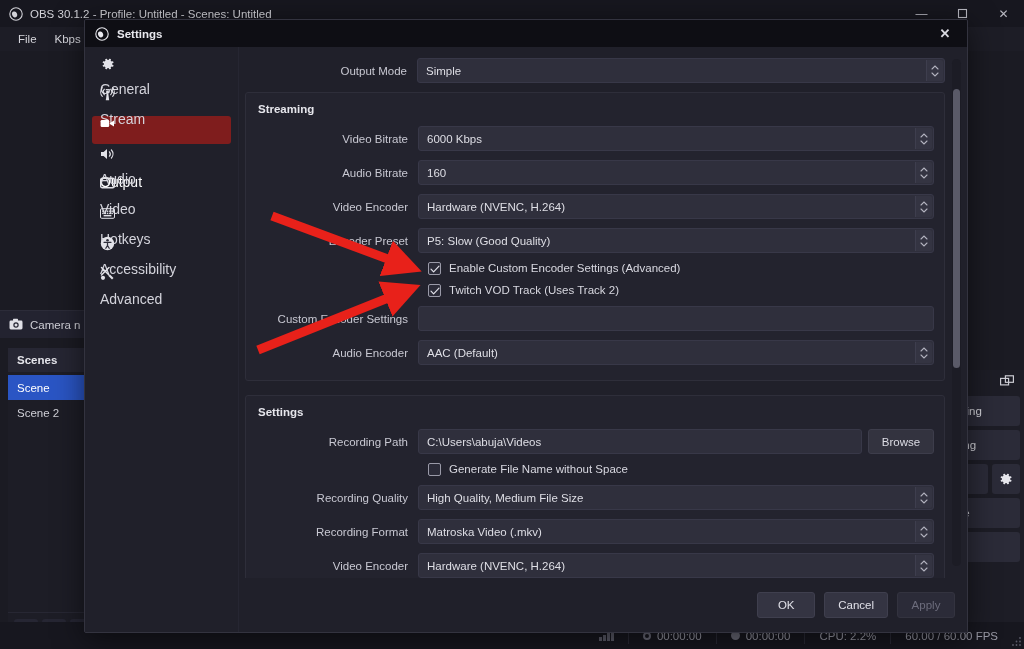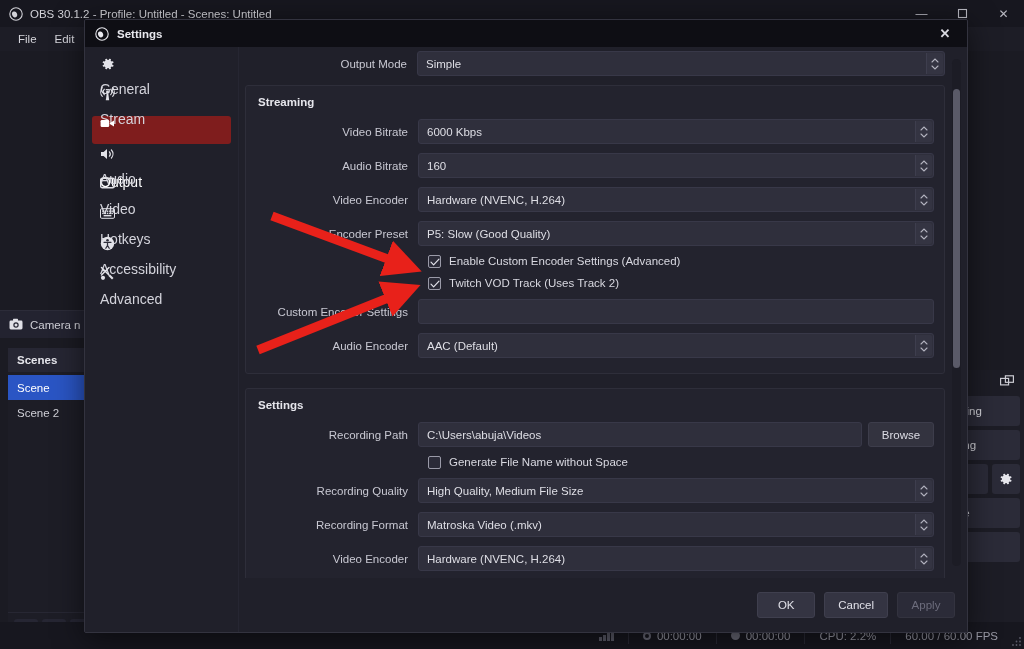--- a/index.html
+++ b/index.html
@@ -192,21 +192,21 @@
   .nav-item.active .nav-ico { color: #fff; }
 
   .settings-main {
     flex: 1; min-width: 0;
     background: #20202a;
     display: flex; flex-direction: column;
     position: relative;
   }
   .settings-scroll {
     flex: 1; min-height: 0;
-    padding: 4px 22px 0 6px;
+    padding: 11px 22px 0 6px;
     position: relative;
     overflow: hidden;
   }
 
   .form-row {
     display: flex; align-items: center;
     margin-bottom: 9px;
   }
   .form-label {
     width: 172px; flex: none; text-align: right;
@@ -332,21 +332,21 @@
           <svg width="11" height="11" viewBox="0 0 11 11">
             <rect x="1.5" y="1.5" width="8" height="8" fill="none" stroke="#b9b9c2" stroke-width="1.1"></rect>
           </svg>
         </div>
         <div class="win-btn close">✕</div>
       </div>
     </div>
 
     <div class="obs-menubar">
       <div class="menu-item">File</div>
-      <div class="menu-item">Edit</div>
+      <div class="menu-item">Kbps</div>
       <div class="menu-item">V</div>
     </div>
 
     <div class="obs-body">
       <div class="obs-preview"></div>
     </div>
 
     <div class="src-row">
       <span>
         <svg width="14" height="12" viewBox="0 0 14 12">

